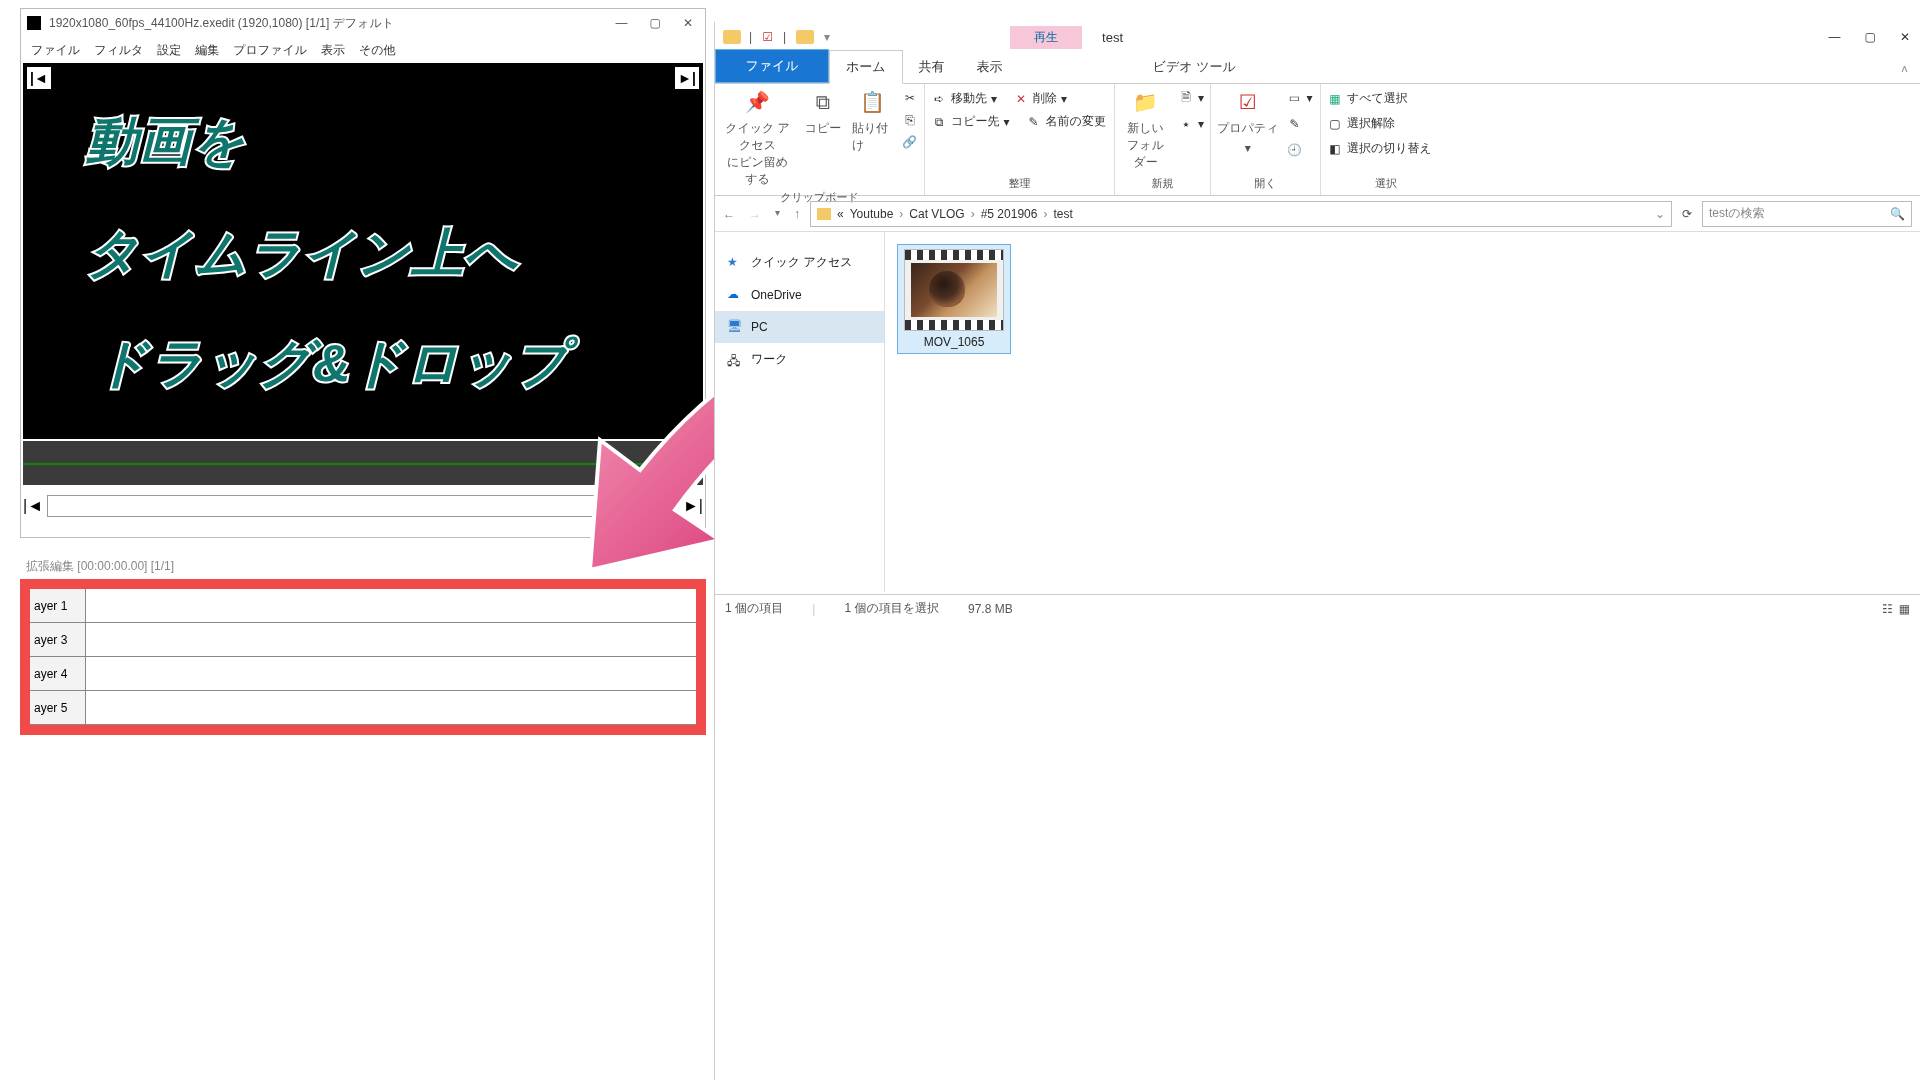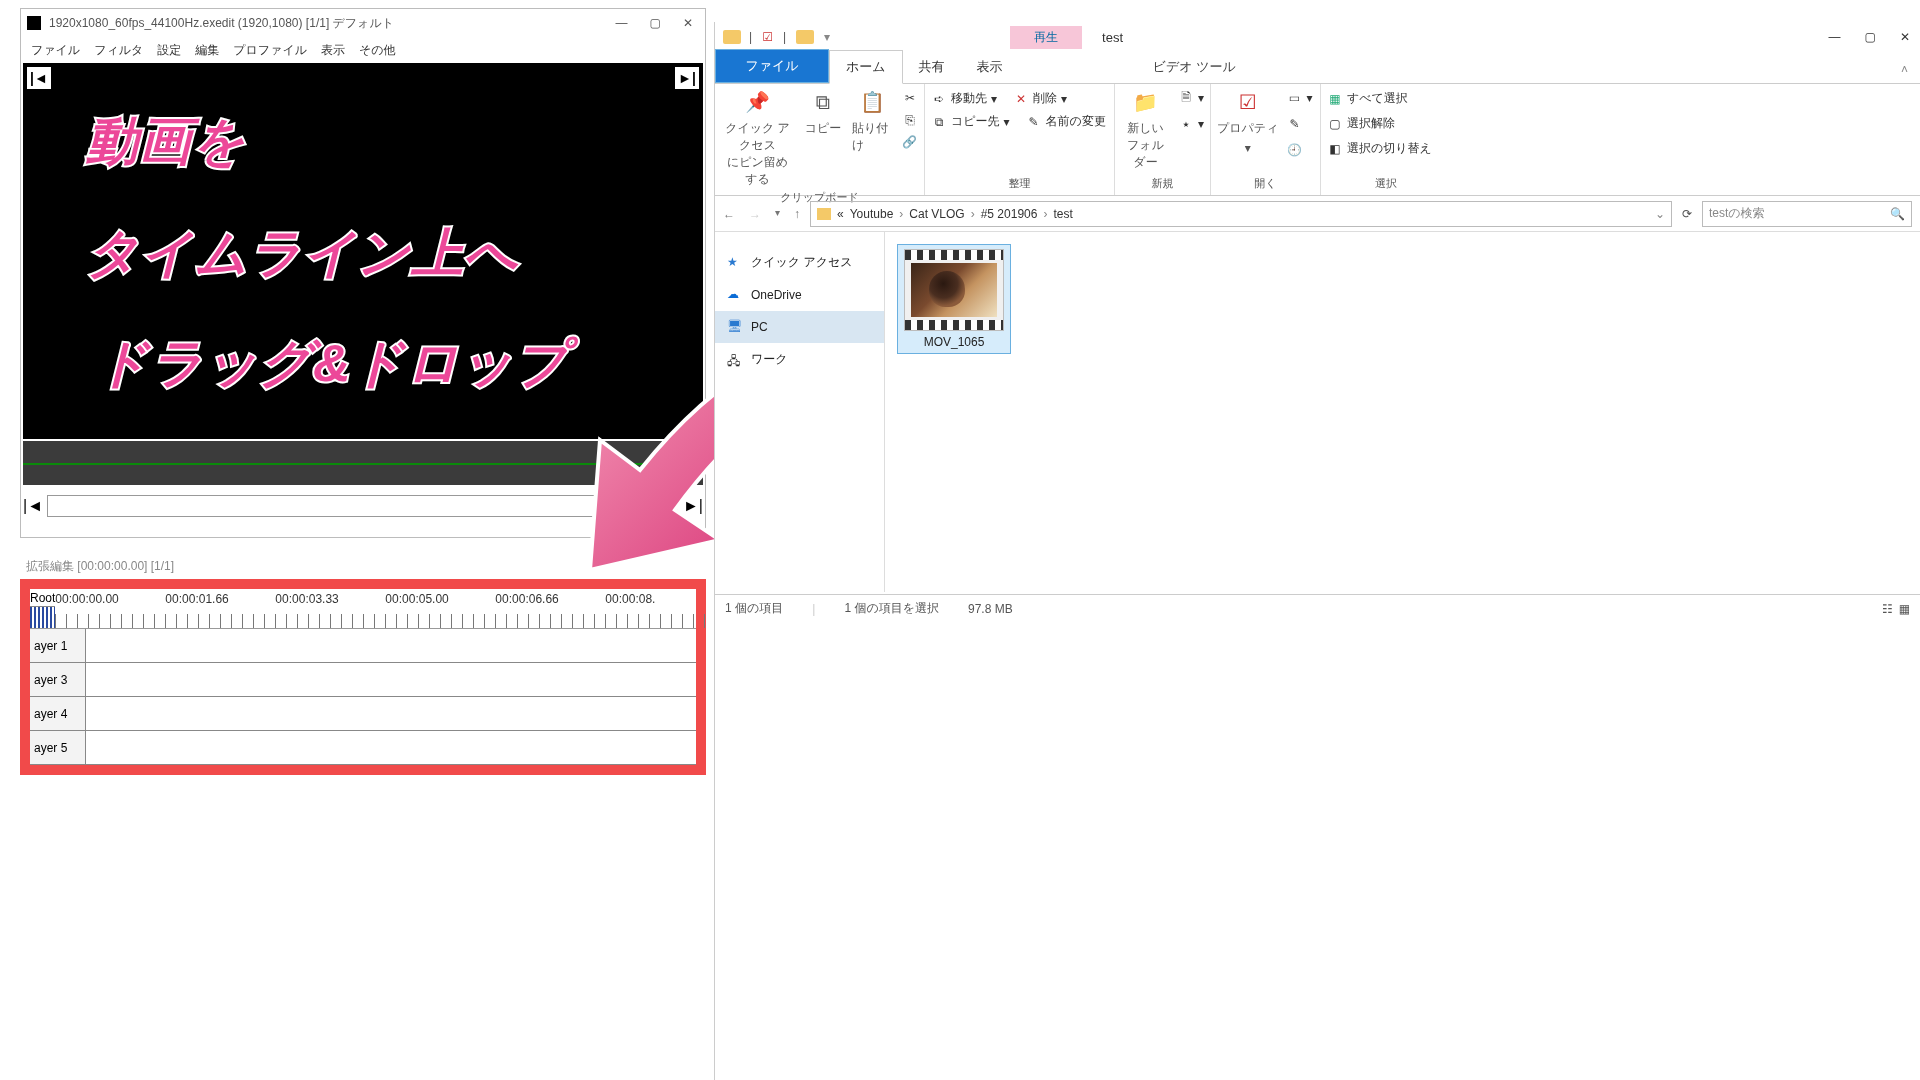--- a/index.html
+++ b/index.html
@@ -7,21 +7,21 @@
 
 .aviutl{position:absolute;left:20px;top:8px;width:686px;height:530px;border:1px solid #bcbcbc;background:#fff}
 .aviutl .titlebar{height:28px;background:#fff;display:flex;align-items:center;padding:0 6px;color:#555;font-size:13px}
 .aviutl .titlebar .ico{width:14px;height:14px;background:#000;margin-right:8px}
 .aviutl .winctl{margin-left:auto;display:flex;gap:22px;color:#555;font-size:16px;padding-right:6px}
 .aviutl .menubar{height:26px;display:flex;align-items:center;gap:14px;padding:0 10px;color:#333;font-size:13px}
 .aviutl .preview{position:relative;height:376px;background:#000;margin:0 2px}
 .aviutl .preview .arr{position:absolute;top:4px;width:24px;height:22px;background:#fff;color:#000;display:flex;align-items:center;justify-content:center;font-weight:bold;font-size:14px}
 .aviutl .preview .arr.l{left:4px}
 .aviutl .preview .arr.r{right:4px}
-.overlay-text{position:absolute;color:#ec4899;font-weight:900;-webkit-text-stroke:4px #fff;paint-order:stroke fill;line-height:1.2;font-style:italic;letter-spacing:1px}
+.overlay-text{position:absolute;color:#0f766e;font-weight:900;-webkit-text-stroke:4px #fff;paint-order:stroke fill;line-height:1.2;font-style:italic;letter-spacing:1px}
 .aviutl .greenbar{height:44px;background:#3b3b3b;margin:2px;position:relative}
 .aviutl .greenbar:before{content:"";position:absolute;left:0;right:0;top:50%;height:2px;background:#0a8a0a}
 .aviutl .scrub{height:38px;margin:2px;display:flex;align-items:center;gap:4px}
 .aviutl .scrub .track{flex:1;height:22px;border:1px solid #999;background:#fff}
 
 .timeline{position:absolute;left:20px;top:554px;width:686px}
 .tl-title{color:#888;font-size:12px;padding:4px 6px}
 .tl-box{border:10px solid #f14a4a;background:#fff}
 .tl-head{height:40px;display:flex;border-bottom:1px solid #999}
 .tl-head .root{width:56px;display:flex;flex-direction:column}
@@ -119,37 +119,20 @@
   </div>
 </div>
 
 <div class="overlay-text" style="left:86px;top:110px;font-size:52px">動画を</div>
 <div class="overlay-text" style="left:86px;top:222px;font-size:52px">タイムライン上へ</div>
 <div class="overlay-text" style="left:96px;top:332px;font-size:52px">ドラッグ&amp;ドロップ</div>
 
 <div class="timeline">
   <div class="tl-title">拡張編集 [00:00:00.00] [1/1]</div>
   <div class="tl-box">
-    <div class="tl-head">
-      <div class="root">
-        <div class="lbl">Root</div>
-        <div class="stripes"></div>
-      </div>
-      <div class="ruler">
-        <div class="times">
-          <span>00:00:00.00</span>
-          <span>00:00:01.66</span>
-          <span>00:00:03.33</span>
-          <span>00:00:05.00</span>
-          <span>00:00:06.66</span>
-          <span>00:00:08.</span>
-        </div>
-        <div class="ticks"></div>
-      </div>
-    </div>
     <div class="tl-row">
         <div class="lbl">ayer 1</div>
         <div class="area"></div>
       </div>
     <div class="tl-row">
         <div class="lbl">ayer 3</div>
         <div class="area"></div>
       </div>
     <div class="tl-row">
         <div class="lbl">ayer 4</div>

